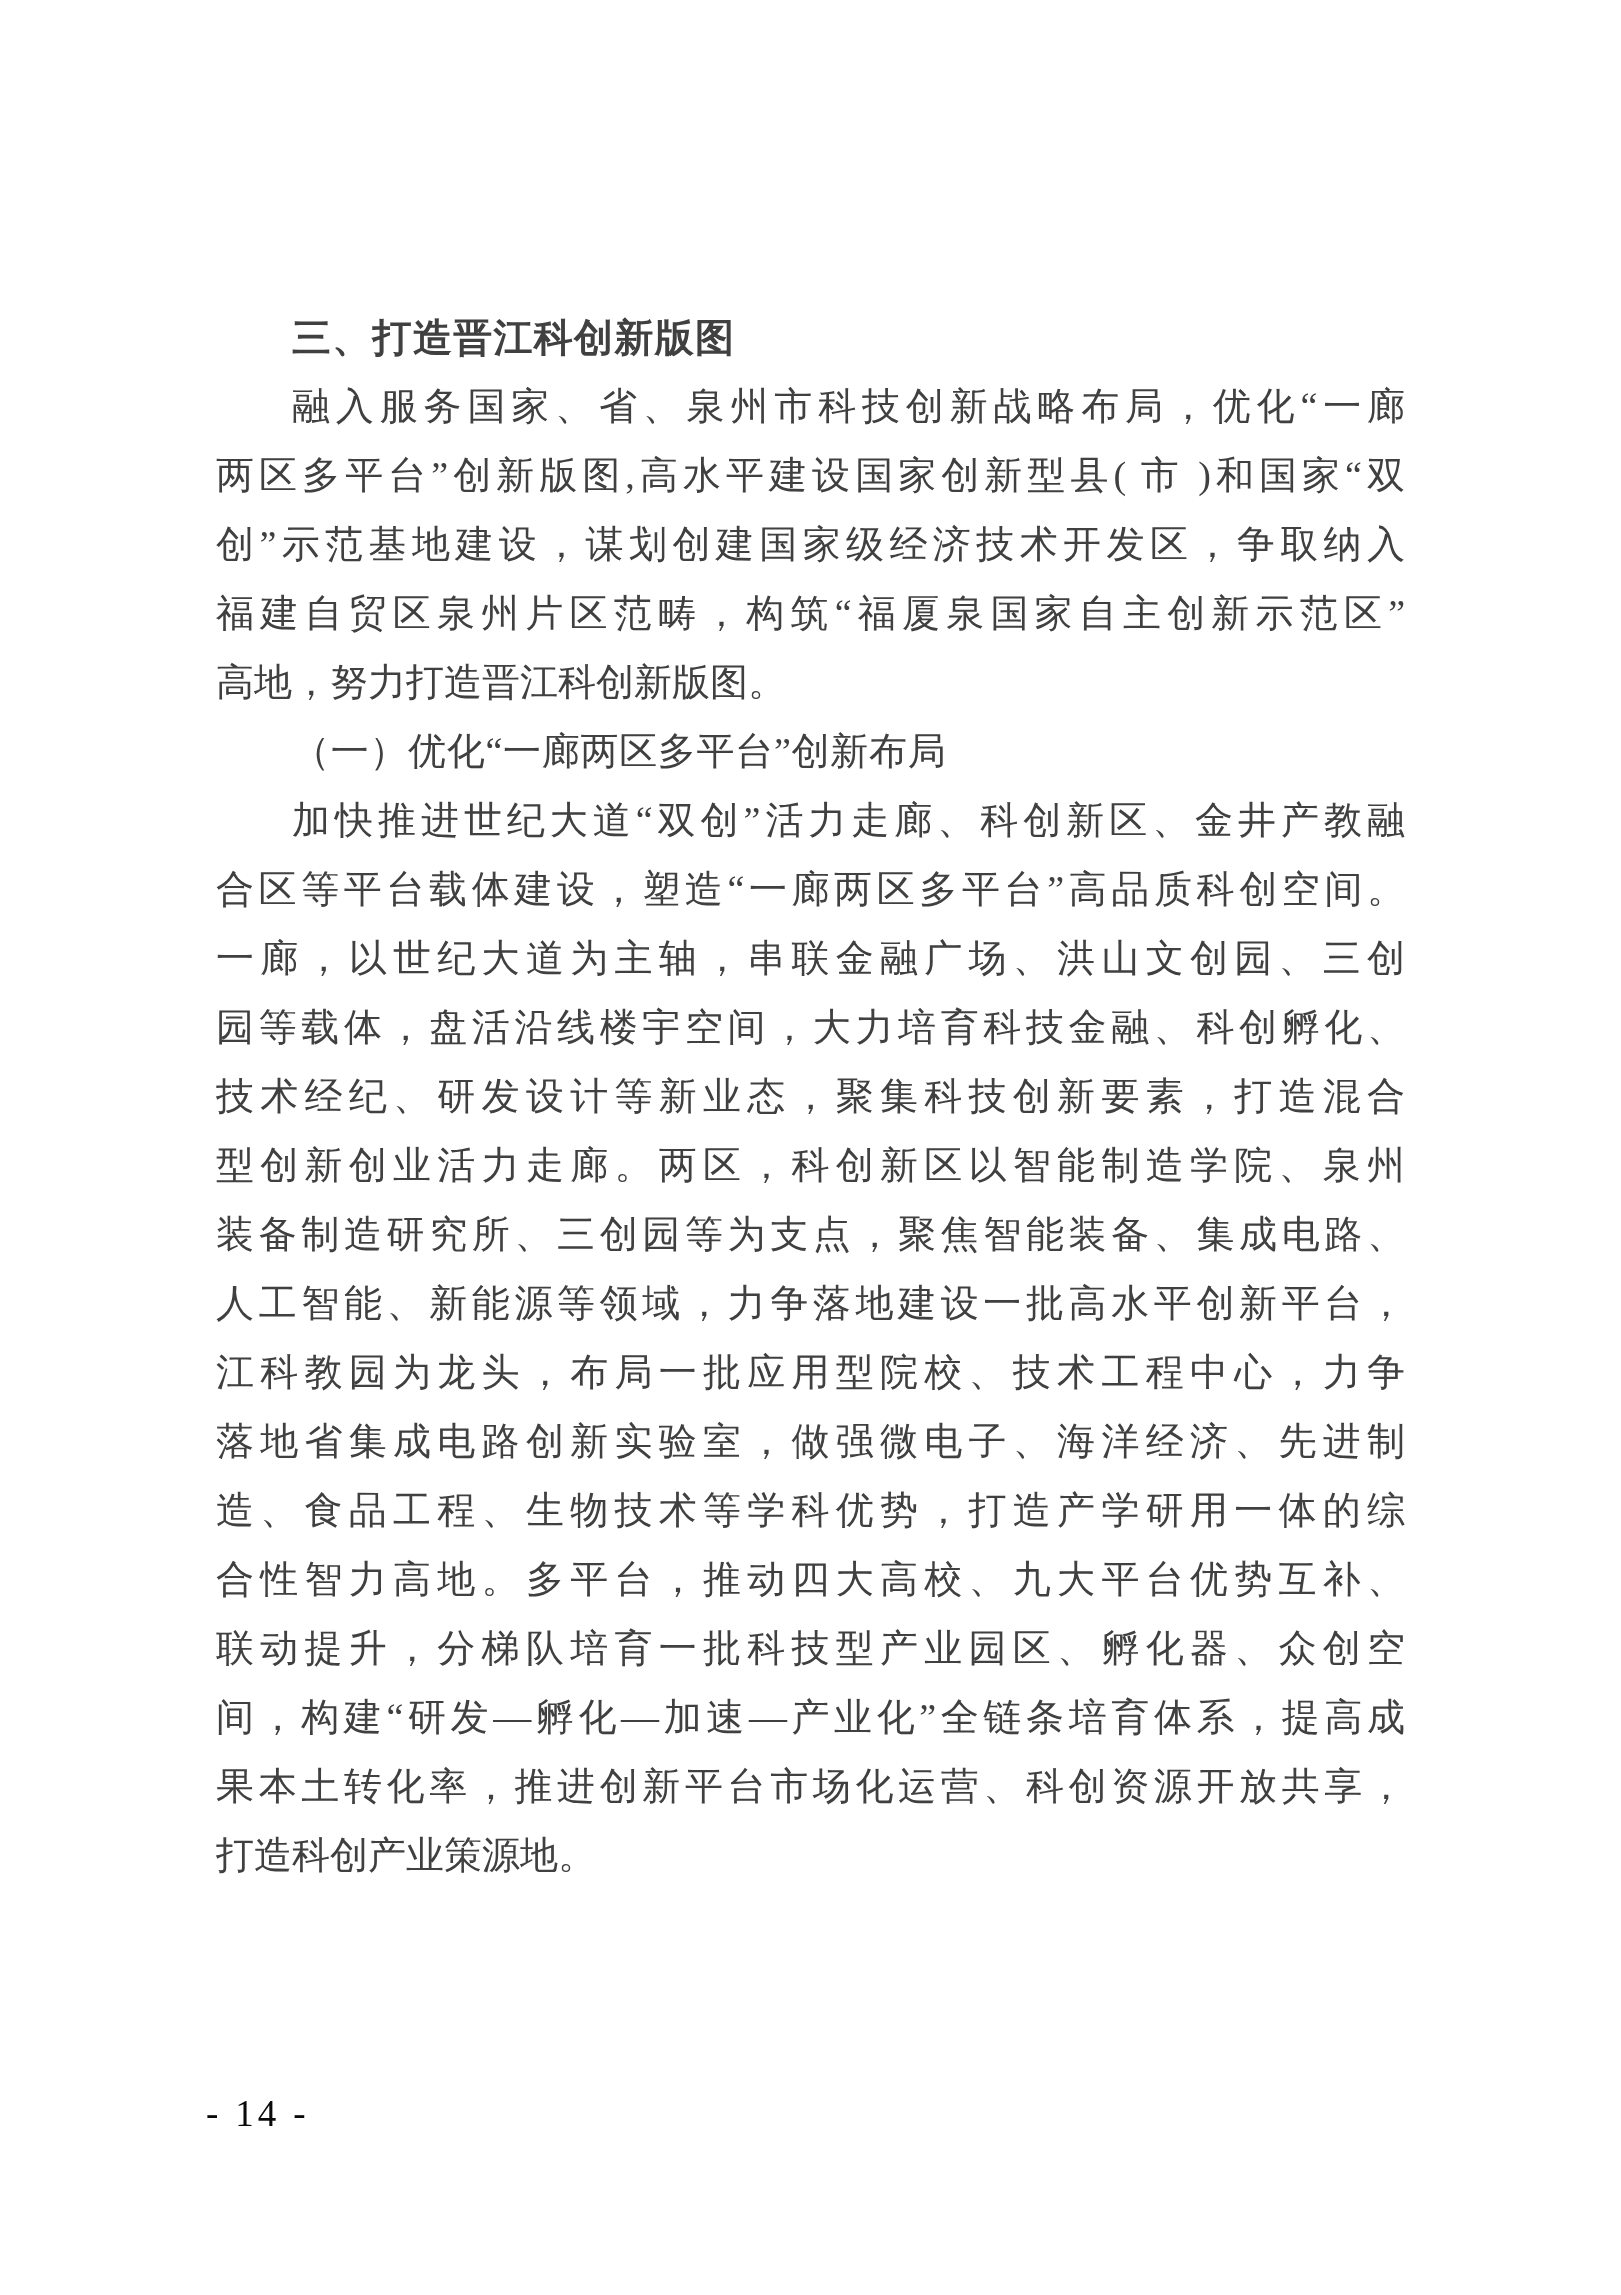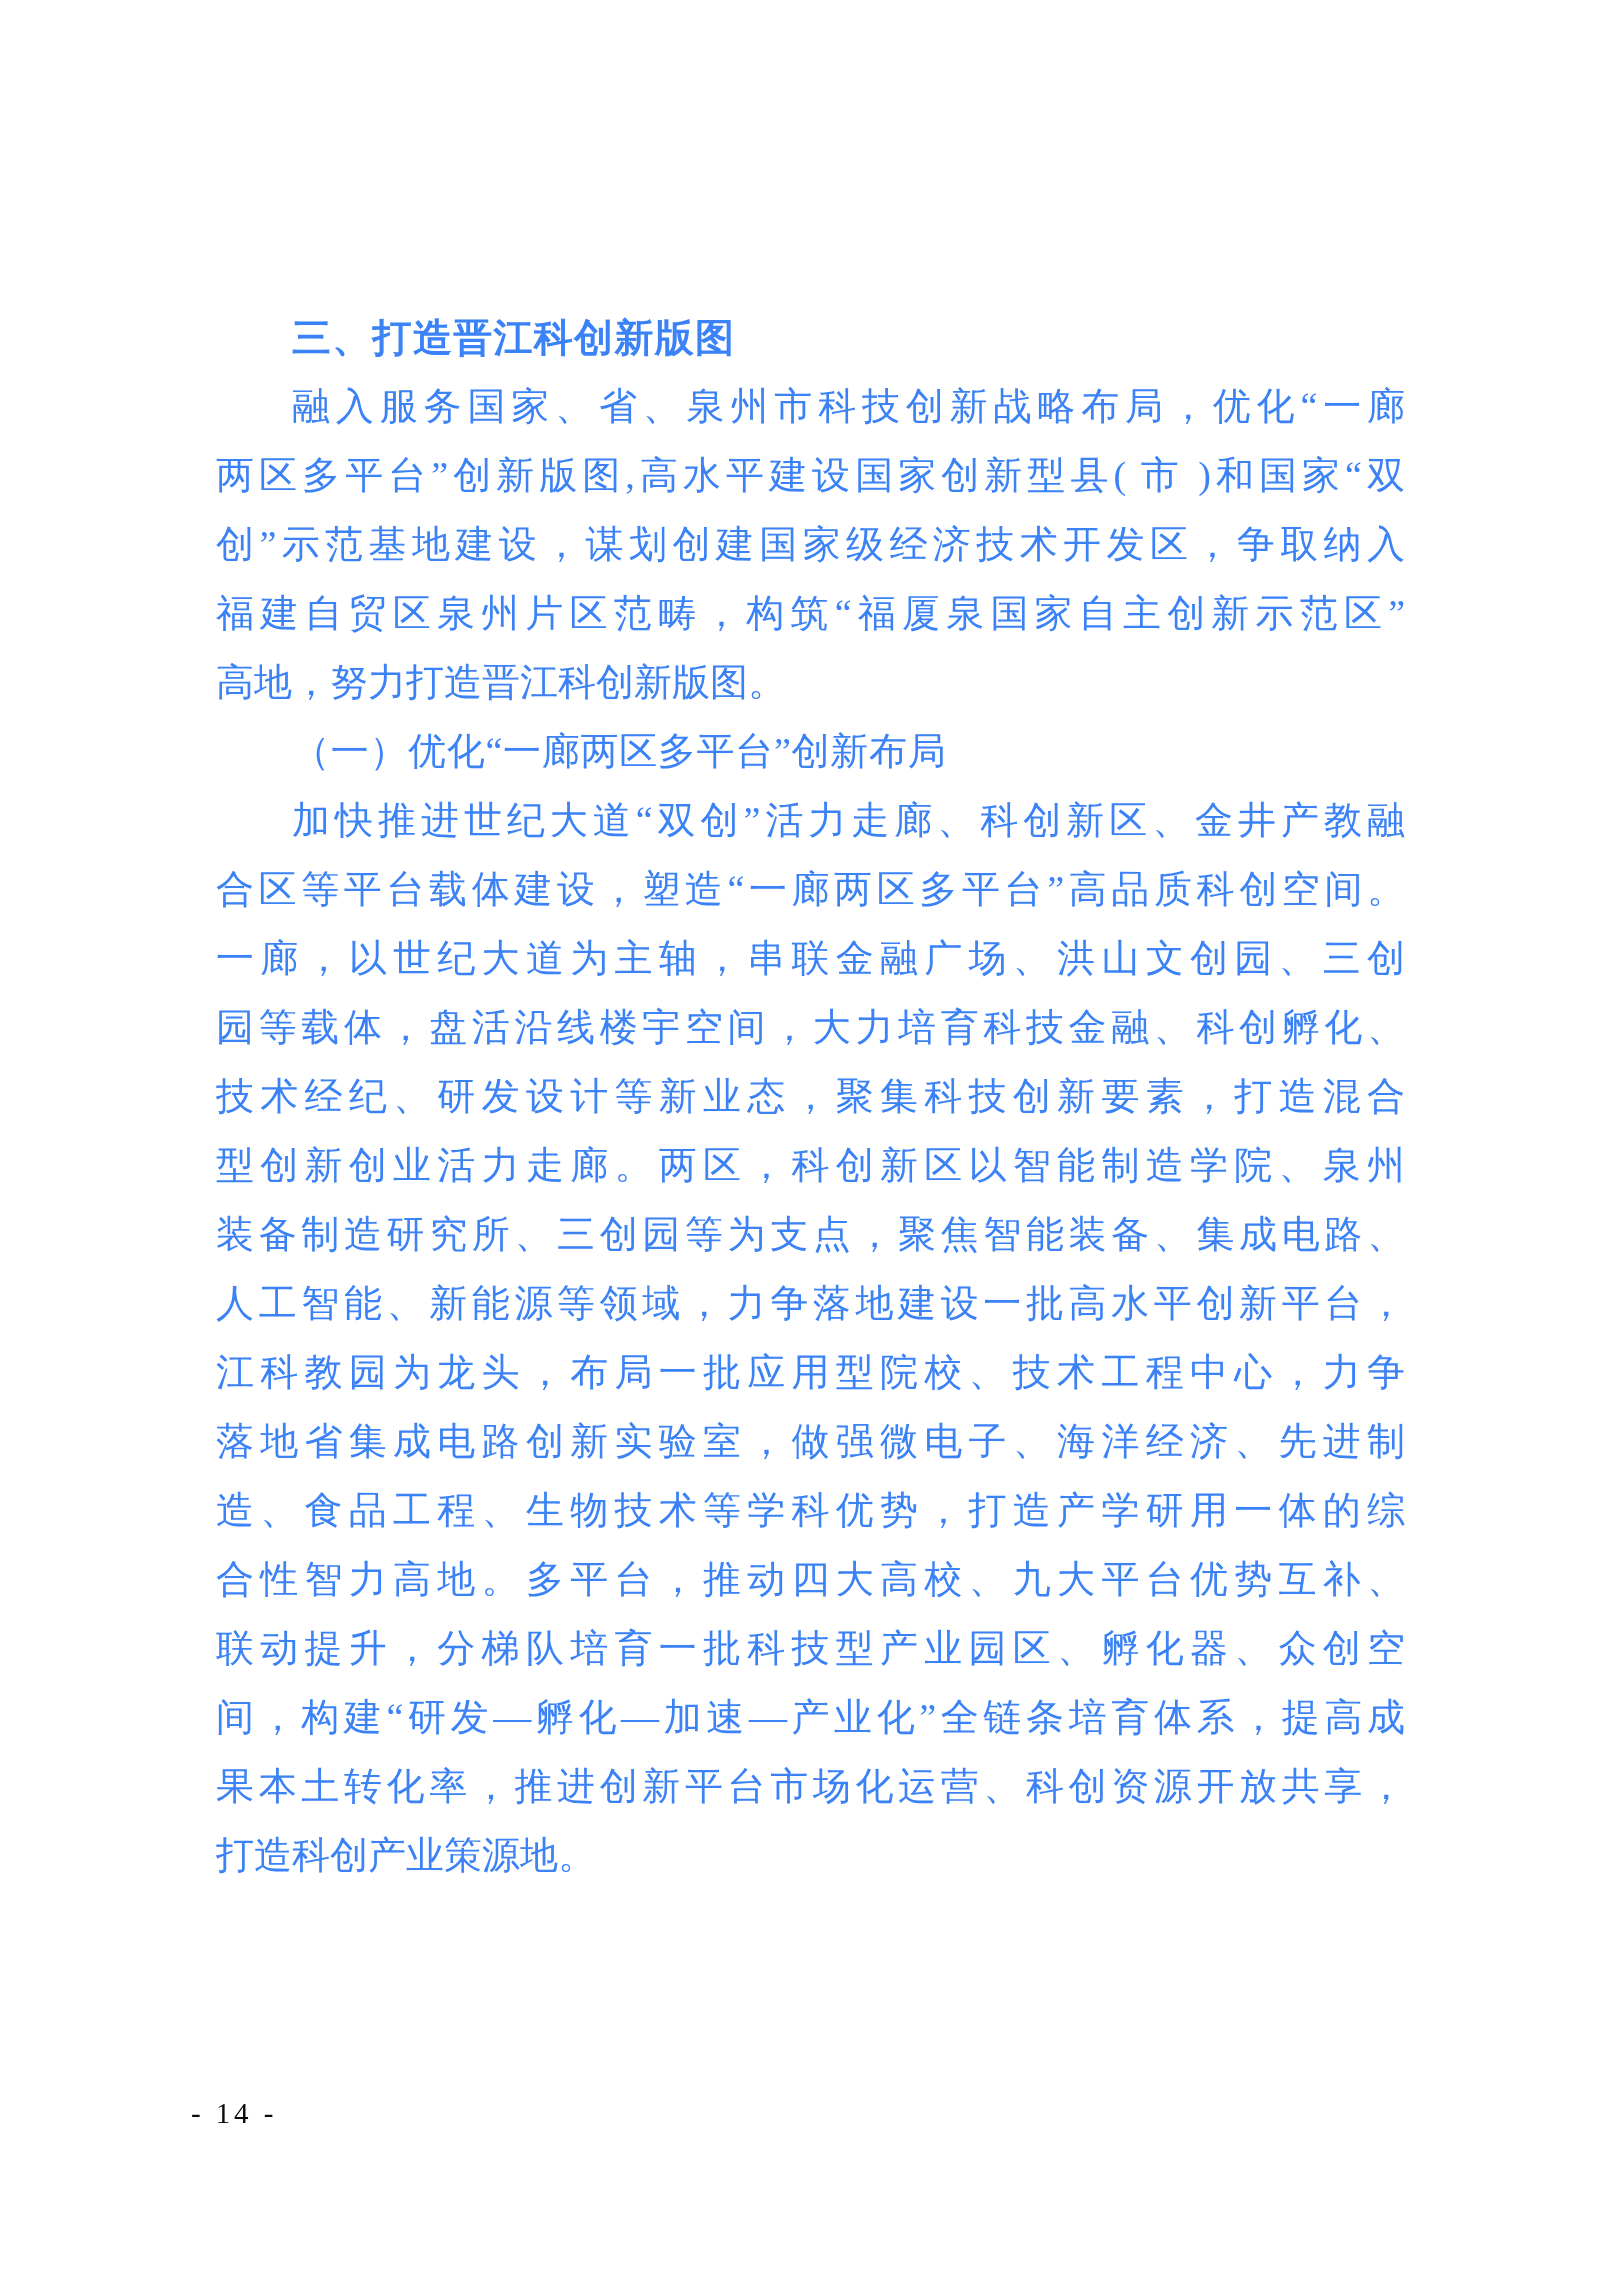--- a/index.html
+++ b/index.html
@@ -23,21 +23,21 @@
     width: 1189px;
   }
   .line {
     font-size: 38px;
     line-height: 69px;
     height: 69px;
     overflow: hidden;
     text-align: justify;
     text-align-last: justify;
     text-justify: inter-character;
-    color: #3b82f6;
+    color: #404040;
   }
   .line.heading {
     font-family: "Liberation Sans", sans-serif;
     font-weight: bold;
     font-size: 39px;
     text-indent: 76px;
     text-align: left;
     text-align-last: left;
     letter-spacing: 1.3px;
   }
@@ -49,24 +49,24 @@
   }
   .line.para-first {
     text-indent: 76px;
   }
   .line.para-end {
     text-align: left;
     text-align-last: left;
   }
   .page-number {
     position: absolute;
-    left: 191px;
+    left: 206px;
     top: 2094px;
     font-family: "Liberation Serif", serif;
-    font-size: 29px;
+    font-size: 37px;
     line-height: 39px;
     letter-spacing: 3.9px;
     color: #0a0a0a;
     white-space: pre;
   }
 </style>
 </head>
 <body>
 
 <div class="page">

